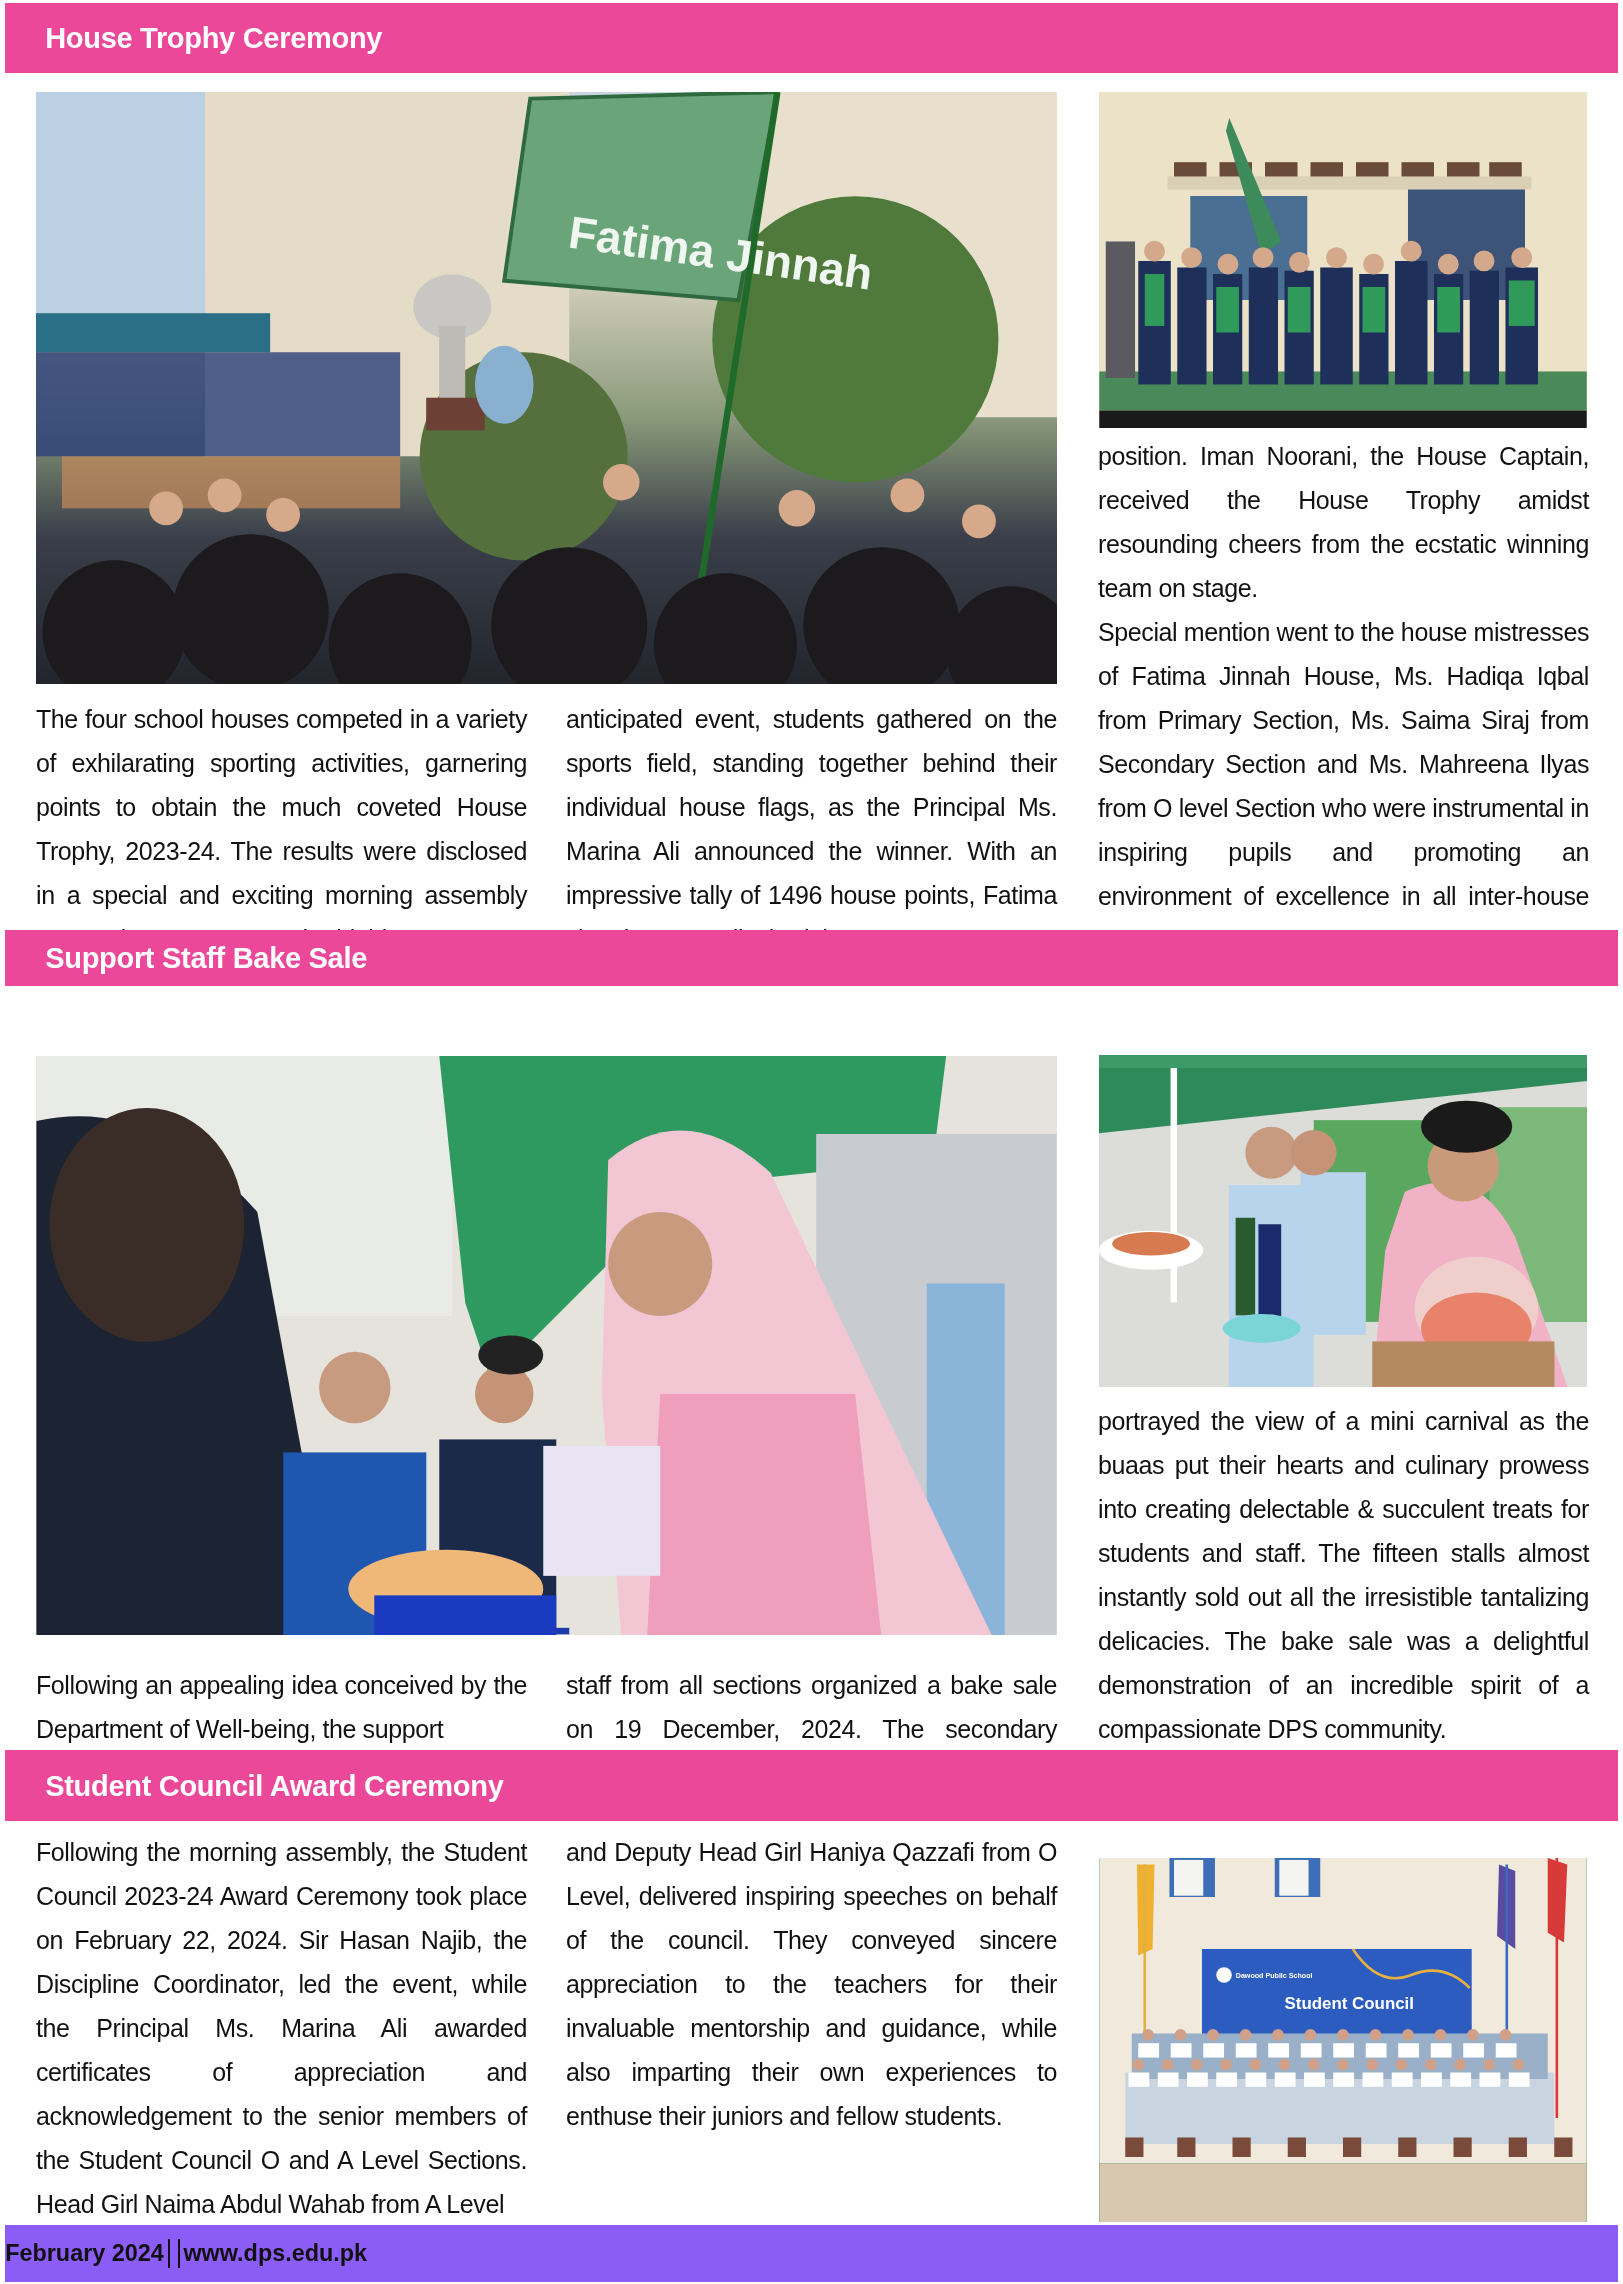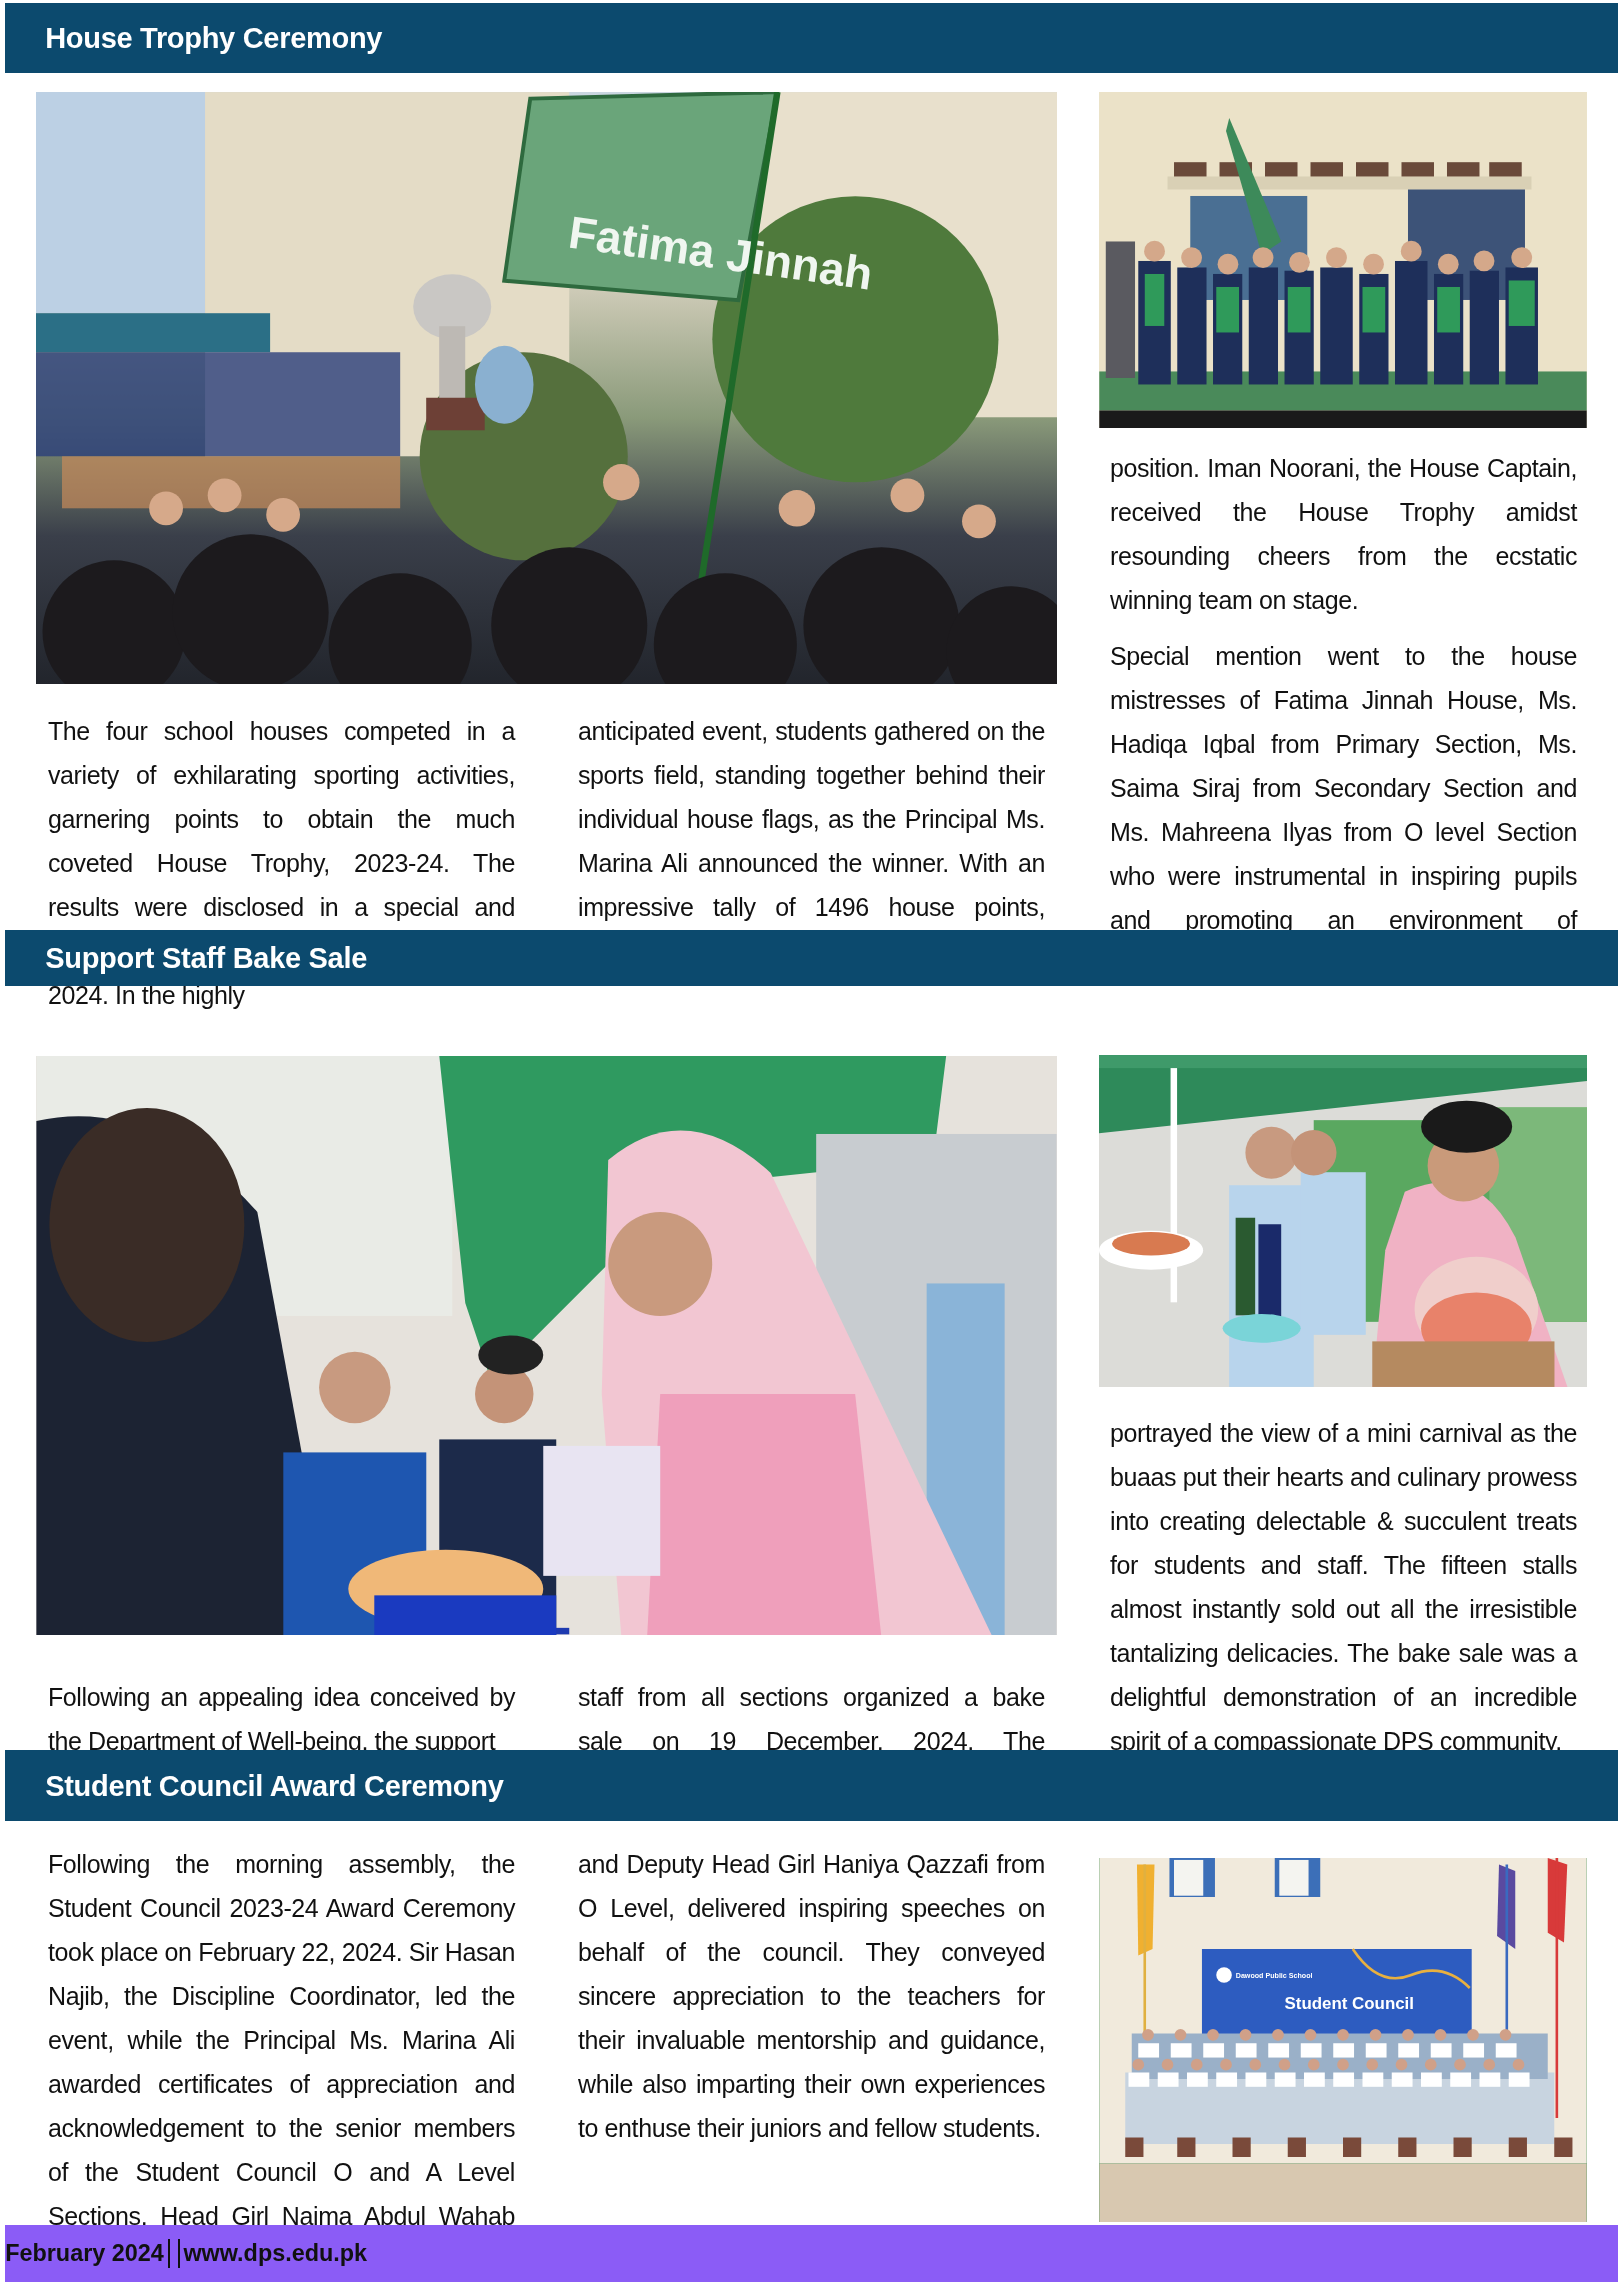--- a/index.html
+++ b/index.html
@@ -1,24 +1,24 @@
 <!DOCTYPE html>
 <html style="font-size:10.4px"><head>
 <meta charset="utf-8">
 <style>
   html, body { margin: 0; padding: 0; background: #ffffff; }
   body { width: 1624px; height: 2284px; position: relative; overflow: hidden;
          font-family: "Liberation Sans", "DejaVu Sans", sans-serif; color: #111; }
-  .bar { position: absolute; left: 5.2px; width: 1613px; background: #0c4a6e; }
+  .bar { position: absolute; left: 5.2px; width: 1613px; background: #ec4899; }
   .bar .title { position: absolute; left: 40px; top: 50%; transform: translateY(-50%);
                 color: #ffffff; font-size: 29px; font-weight: bold; letter-spacing: -0.3px; white-space: nowrap; }
   .photo { position: absolute; overflow: hidden; }
   .col { position: absolute; width: 491px; font-size: 25px; line-height: 44px;
          text-align: justify; text-align-last: left; letter-spacing: -0.4px; }
-  .col p { margin: 12px; }
+  .col p { margin: 0; }
   .footer { position: absolute; left: 5.2px; top: 2225px; width: 1613px; height: 57px; background: #8b5cf6;
             display: flex; align-items: center; justify-content: flex-start; }
   .footer span { font-size: 23.4px; font-weight: bold; color: #111; white-space: nowrap; }
   .footer .sep { display: inline-block; width: 2px; height: 29px; background: #111; margin: 0 3.9px; vertical-align: middle; }
 </style>
 </head>
 <body>
 
 <div class="bar" style="top:2.6px;height:70px;">
   <span class="title">House Trophy Ceremony</span>

